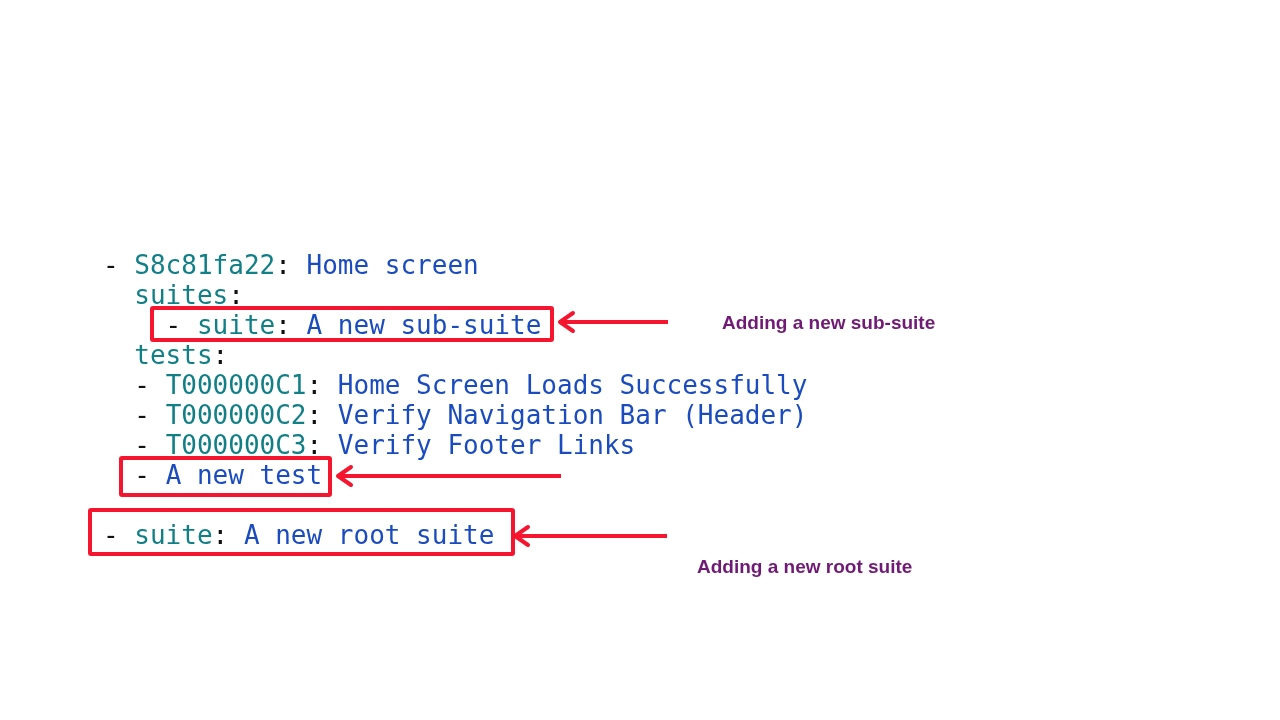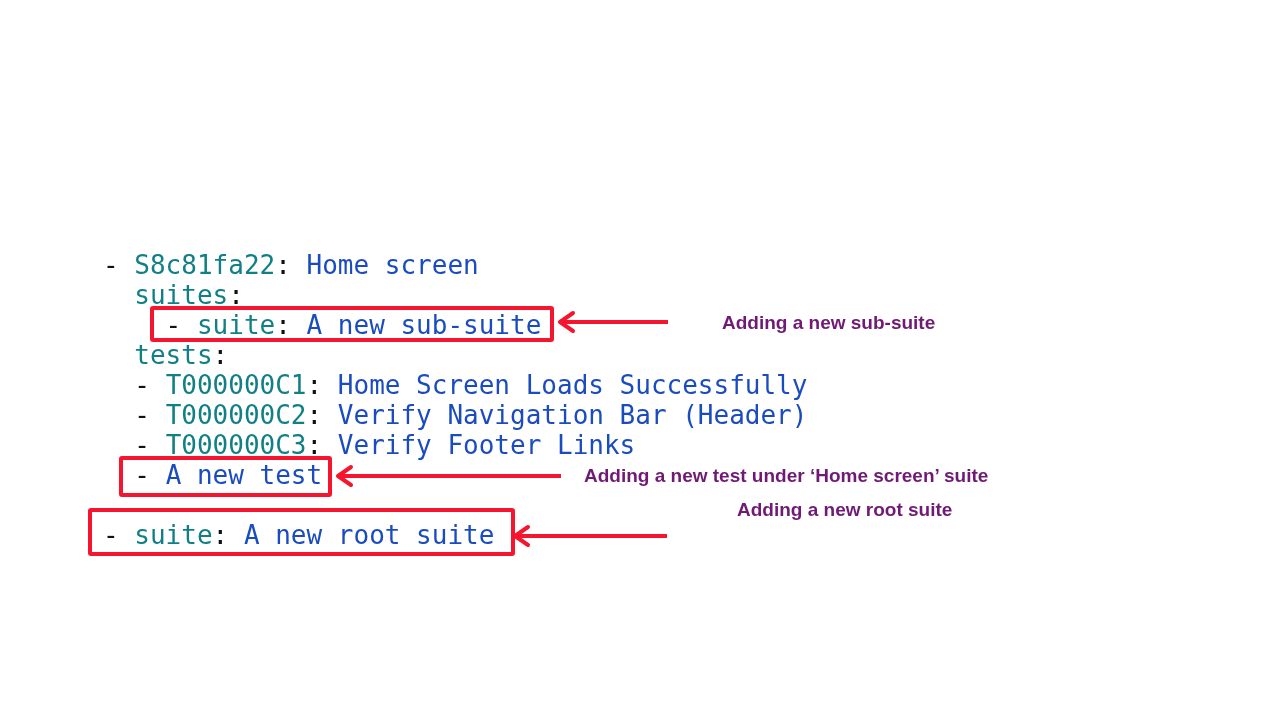--- a/index.html
+++ b/index.html
@@ -26,21 +26,21 @@
   .arrow-sub  { left:556px; top:310px; width:114px; }
   .arrow-test { left:334px; top:464px; width:229px; }
   .arrow-root { left:511px; top:524px; width:158px; }
   .arrow svg { display:block; width:100%; height:100%; }
 
   
   .alabel { position:absolute; font-family:"Liberation Sans", sans-serif; font-weight:700;
             font-size:19px; line-height:23px; color:#701a75; white-space:nowrap; }
   .alabel-sub  { left:722px; top:311px; }
   .alabel-test { left:584px; top:464px; }
-  .alabel-root { left:697px; top:498px;margin-left:40px; }
+  .alabel-root { left:697px; top:555px; }
 </style>
 </head>
 <body>
 
 <div class="canvas">
 
   <pre class="code"><div class="ln"><span class="p">- </span><span class="k">S8c81fa22</span><span class="p">: </span><span class="v">Home screen</span></div><div class="ln"><span class="p">  </span><span class="k">suites</span><span class="p">:</span></div><div class="ln"><span class="p">    - </span><span class="k">suite</span><span class="p">: </span><span class="v">A new sub-suite</span></div><div class="ln"><span class="p">  </span><span class="k">tests</span><span class="p">:</span></div><div class="ln"><span class="p">  - </span><span class="k">T000000C1</span><span class="p">: </span><span class="v">Home Screen Loads Successfully</span></div><div class="ln"><span class="p">  - </span><span class="k">T000000C2</span><span class="p">: </span><span class="v">Verify Navigation Bar (Header)</span></div><div class="ln"><span class="p">  - </span><span class="k">T000000C3</span><span class="p">: </span><span class="v">Verify Footer Links</span></div><div class="ln"><span class="p">  - </span><span class="v">A new test</span></div><div class="ln"></div><div class="ln"><span class="p">- </span><span class="k">suite</span><span class="p">: </span><span class="v">A new root suite</span></div></pre>
 
   <div class="rbox rbox-sub"></div>
   <div class="rbox rbox-test"></div>
@@ -59,16 +59,15 @@
     </svg>
   </div>
   <div class="arrow arrow-root">
     <svg viewBox="0 0 158 24" preserveAspectRatio="none">
       <line x1="5" y1="12" x2="156" y2="12" stroke="#f5152e" stroke-width="4"></line>
       <polyline points="17,3 4,12 17,21" fill="none" stroke="#f5152e" stroke-width="4" stroke-linejoin="round" stroke-linecap="round"></polyline>
     </svg>
   </div>
 
   <div class="alabel alabel-sub">Adding a new sub-suite</div>
-  <div class="alabel alabel-test">Adding a new test under ‘Home screen’ suite</div>
   <div class="alabel alabel-root">Adding a new root suite</div>
 
 </div>
 
 </body></html>

